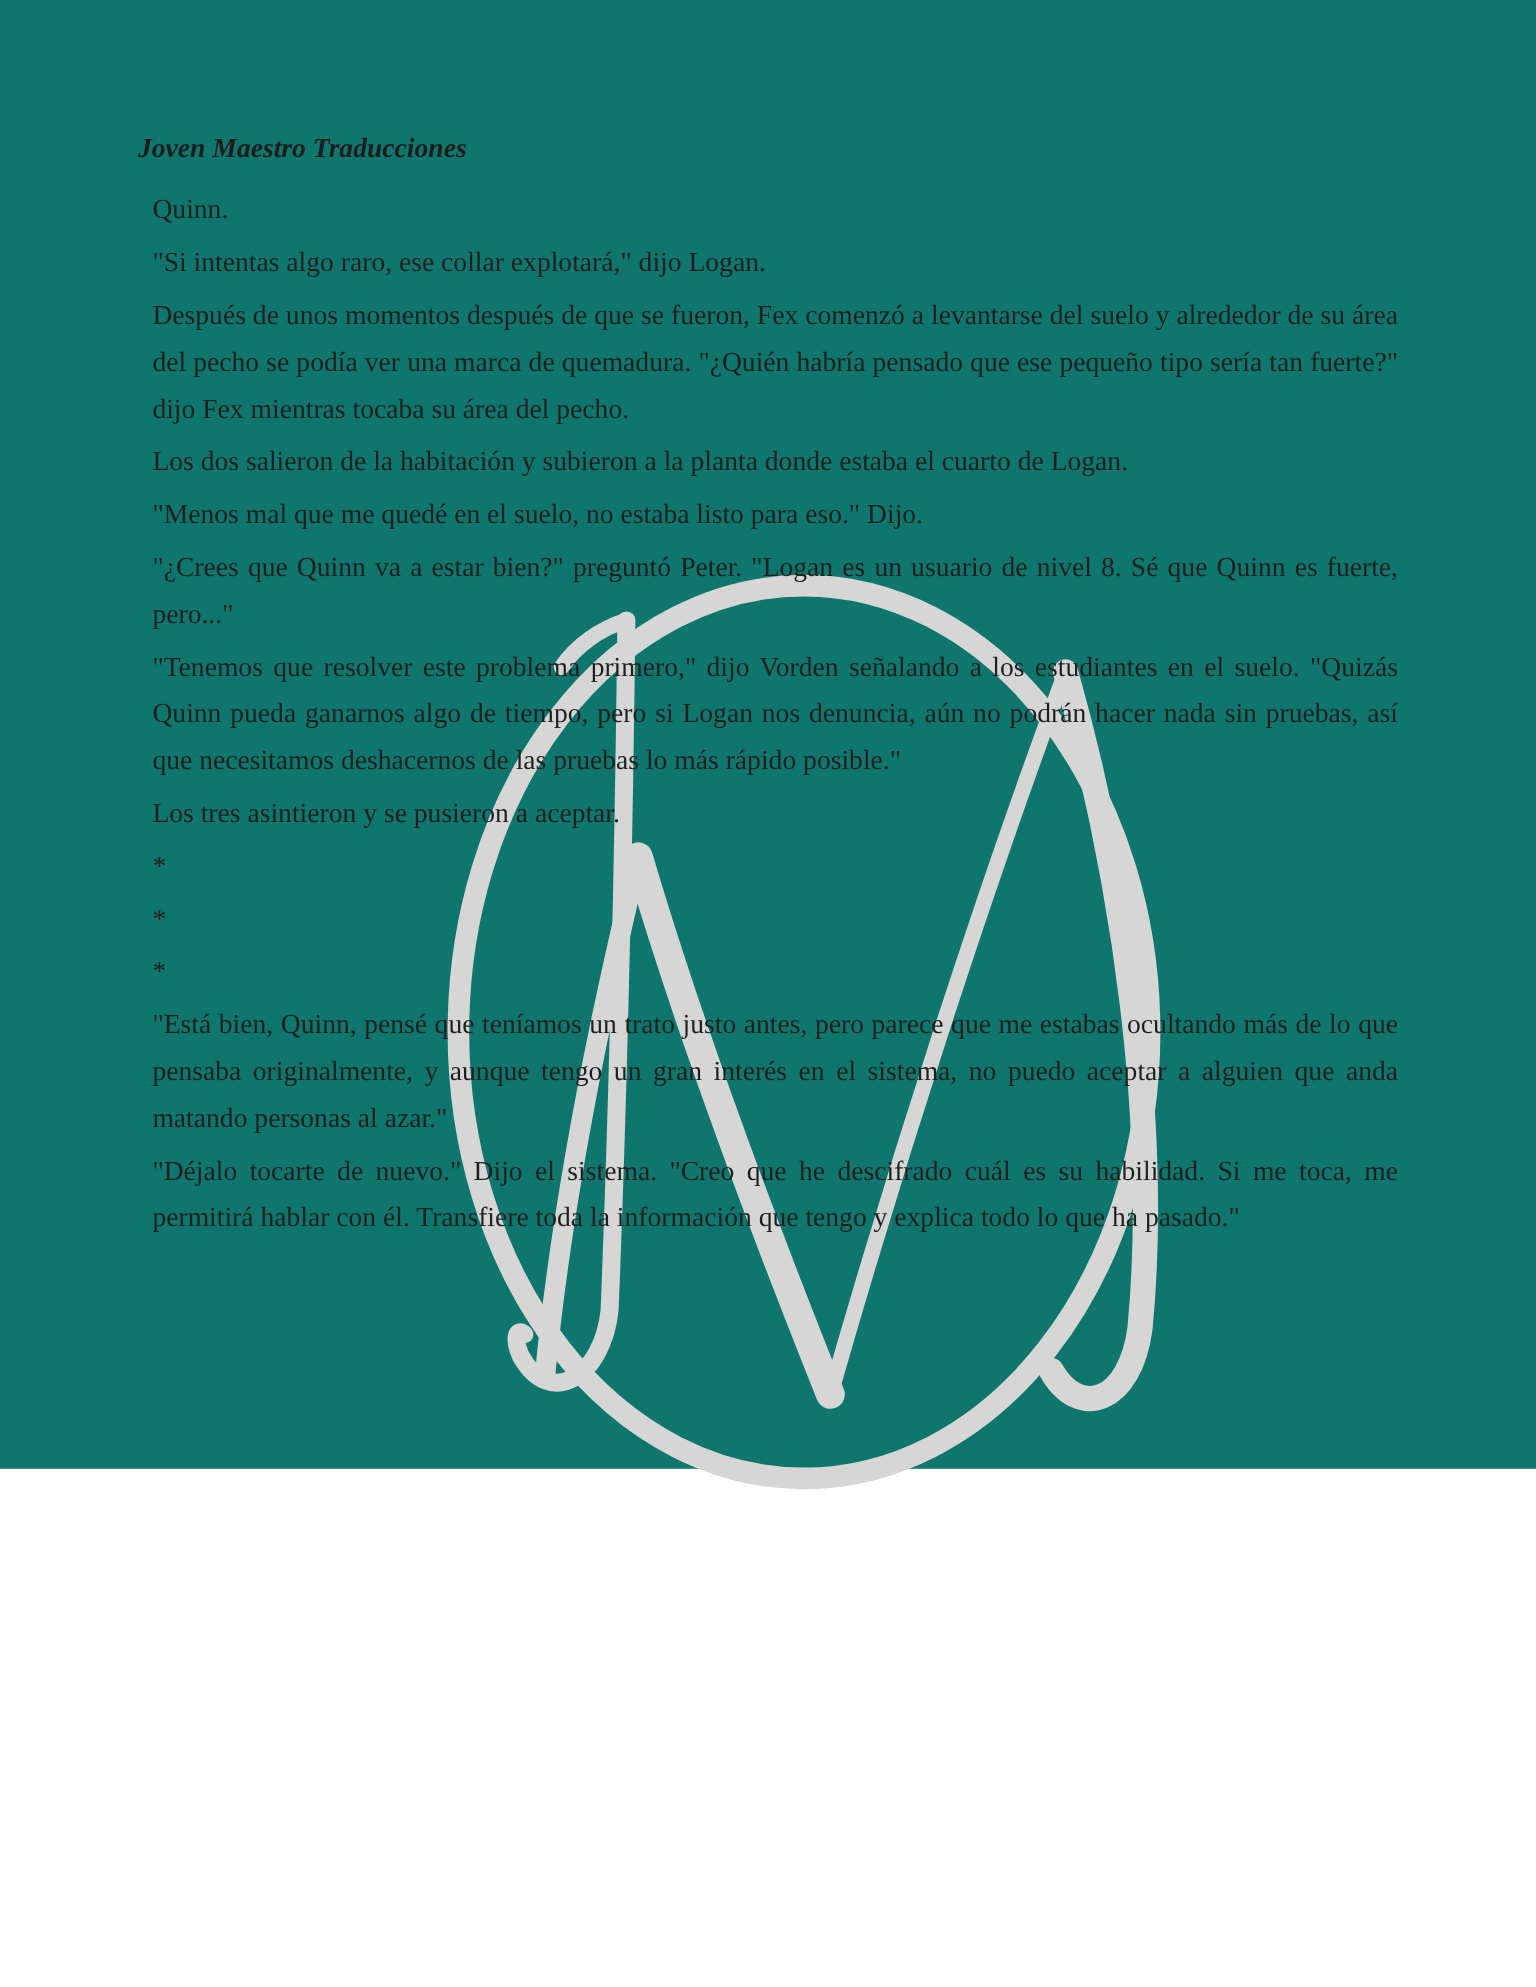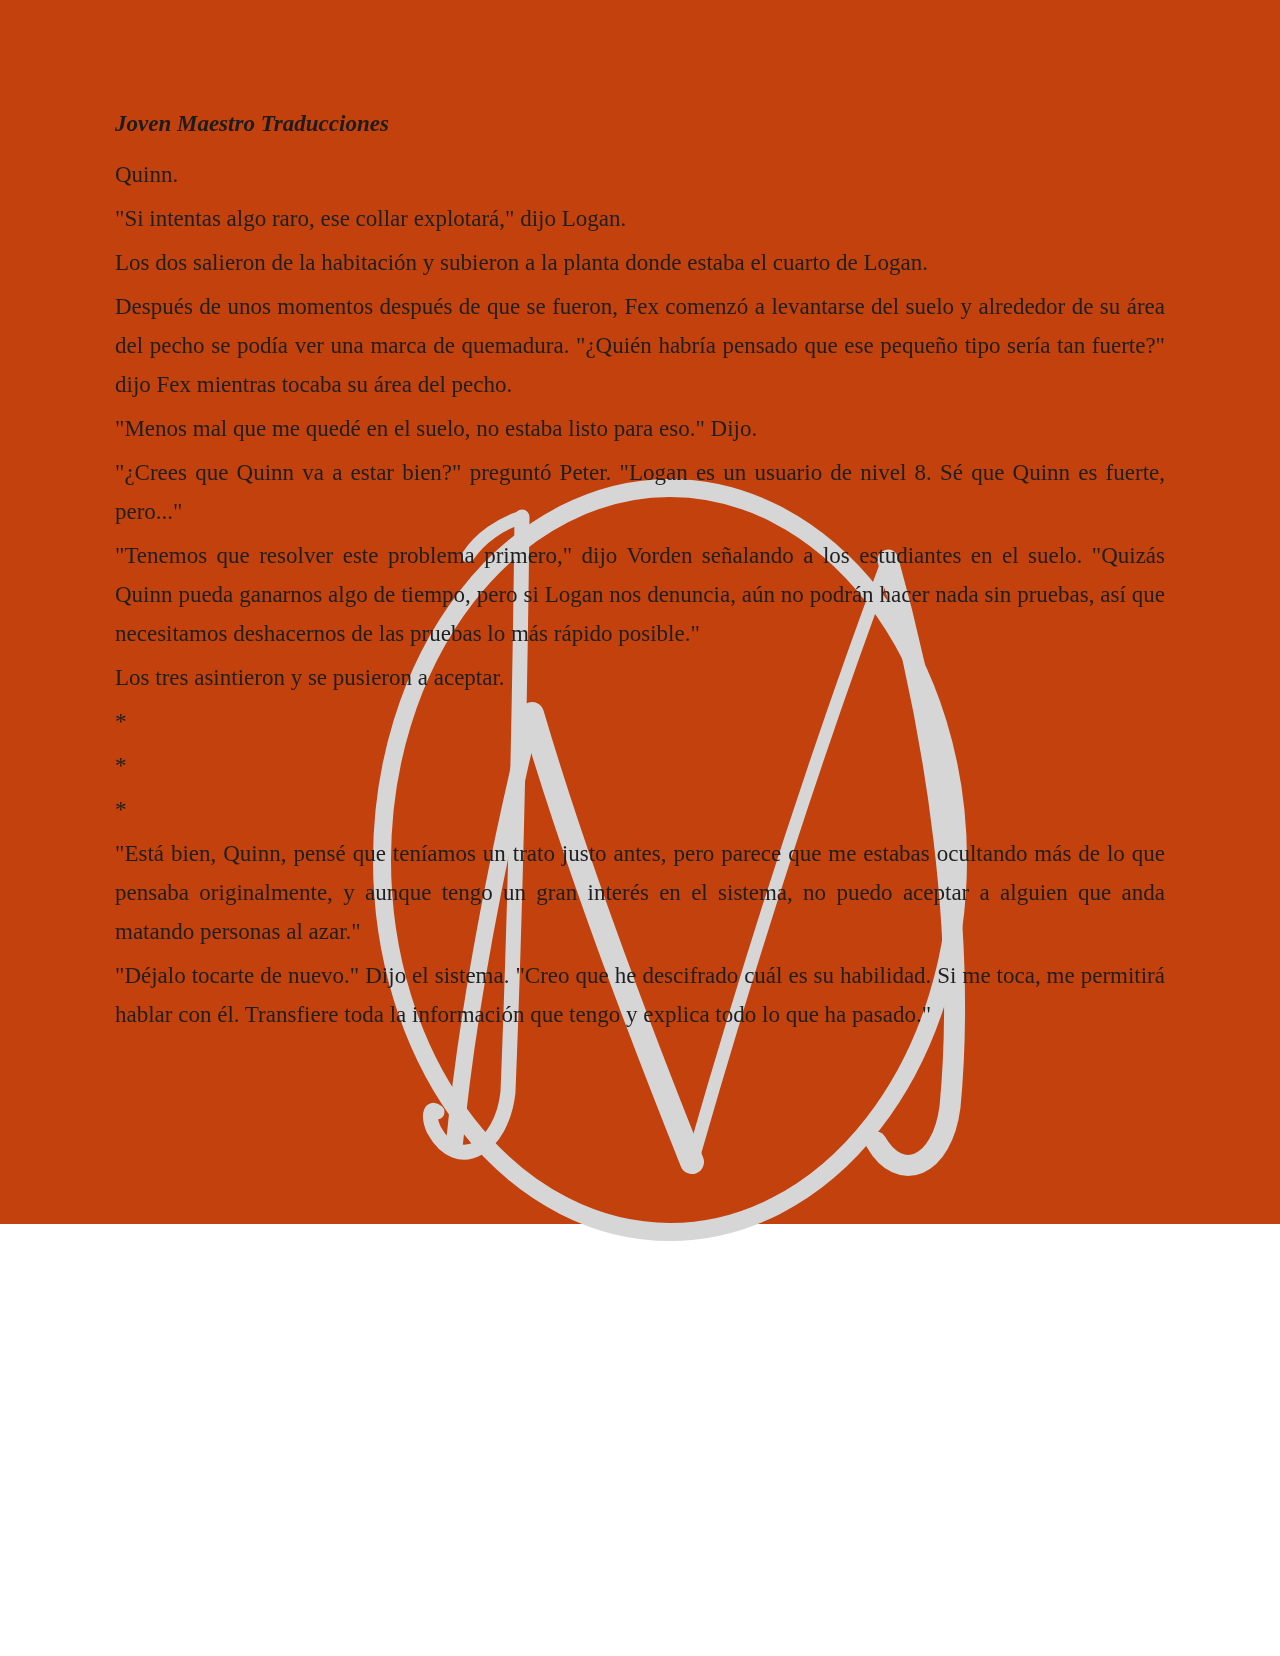--- a/index.html
+++ b/index.html
@@ -7,21 +7,21 @@
   body {
     width: 1280px;
     height: 1656px;
     font-family: "Liberation Serif", "DejaVu Serif", serif;
     overflow: hidden;
   }
   .page {
     position: relative;
     width: 1280px;
     height: 1224px;
-    background: #c2410c;
+    background: #0f766e;
   }
   .watermark {
     position: absolute;
     left: 340px;
     top: 462px;
     width: 640px;
     height: 780px;
     z-index: 0;
     pointer-events: none;
   }
@@ -36,21 +36,21 @@
     font-style: italic;
     color: #1c1c1c;
     line-height: 39px;
     margin-bottom: 12px;
   }
   .paragraphs p {
     font-size: 23px;
     color: #1f1f1f;
     line-height: 39px;
     text-align: justify;
-    margin: 0 0 5px 0;
+    margin: 0 0 5px 12px;
   }
 </style>
 </head>
 <body>
 
 <div class="page">
 
   <svg class="watermark" viewBox="0 0 640 780" xmlns="http://www.w3.org/2000/svg">
     <g fill="none" stroke="#d6d6d6" stroke-linecap="round">
 
@@ -68,22 +68,22 @@
 
       <path d="M548,98 C598,276 626,478 610,645 C602,706 560,722 536,680" stroke-width="21"></path>
     </g>
   </svg>
 
   <div class="content">
     <h1 class="title">Joven Maestro Traducciones</h1>
     <div class="paragraphs">
         <p>Quinn.</p>
         <p>"Si intentas algo raro, ese collar explotará," dijo Logan.</p>
+        <p>Después de unos momentos después de que se fueron, Fex comenzó a levantarse del suelo y alrededor de su área del pecho se podía ver una marca de quemadura. "¿Quién habría pensado que ese pequeño tipo sería tan fuerte?" dijo Fex mientras tocaba su área del pecho.</p>
         <p>Los dos salieron de la habitación y subieron a la planta donde estaba el cuarto de Logan.</p>
-        <p>Después de unos momentos después de que se fueron, Fex comenzó a levantarse del suelo y alrededor de su área del pecho se podía ver una marca de quemadura. "¿Quién habría pensado que ese pequeño tipo sería tan fuerte?" dijo Fex mientras tocaba su área del pecho.</p>
         <p>"Menos mal que me quedé en el suelo, no estaba listo para eso." Dijo.</p>
         <p>"¿Crees que Quinn va a estar bien?" preguntó Peter. "Logan es un usuario de nivel 8. Sé que Quinn es fuerte, pero..."</p>
         <p>"Tenemos que resolver este problema primero," dijo Vorden señalando a los estudiantes en el suelo. "Quizás Quinn pueda ganarnos algo de tiempo, pero si Logan nos denuncia, aún no podrán hacer nada sin pruebas, así que necesitamos deshacernos de las pruebas lo más rápido posible."</p>
         <p>Los tres asintieron y se pusieron a aceptar.</p>
         <p>*</p>
         <p>*</p>
         <p>*</p>
         <p>"Está bien, Quinn, pensé que teníamos un trato justo antes, pero parece que me estabas ocultando más de lo que pensaba originalmente, y aunque tengo un gran interés en el sistema, no puedo aceptar a alguien que anda matando personas al azar."</p>
         <p>"Déjalo tocarte de nuevo." Dijo el sistema. "Creo que he descifrado cuál es su habilidad. Si me toca, me permitirá hablar con él. Transfiere toda la información que tengo y explica todo lo que ha pasado."</p>
       </div>

